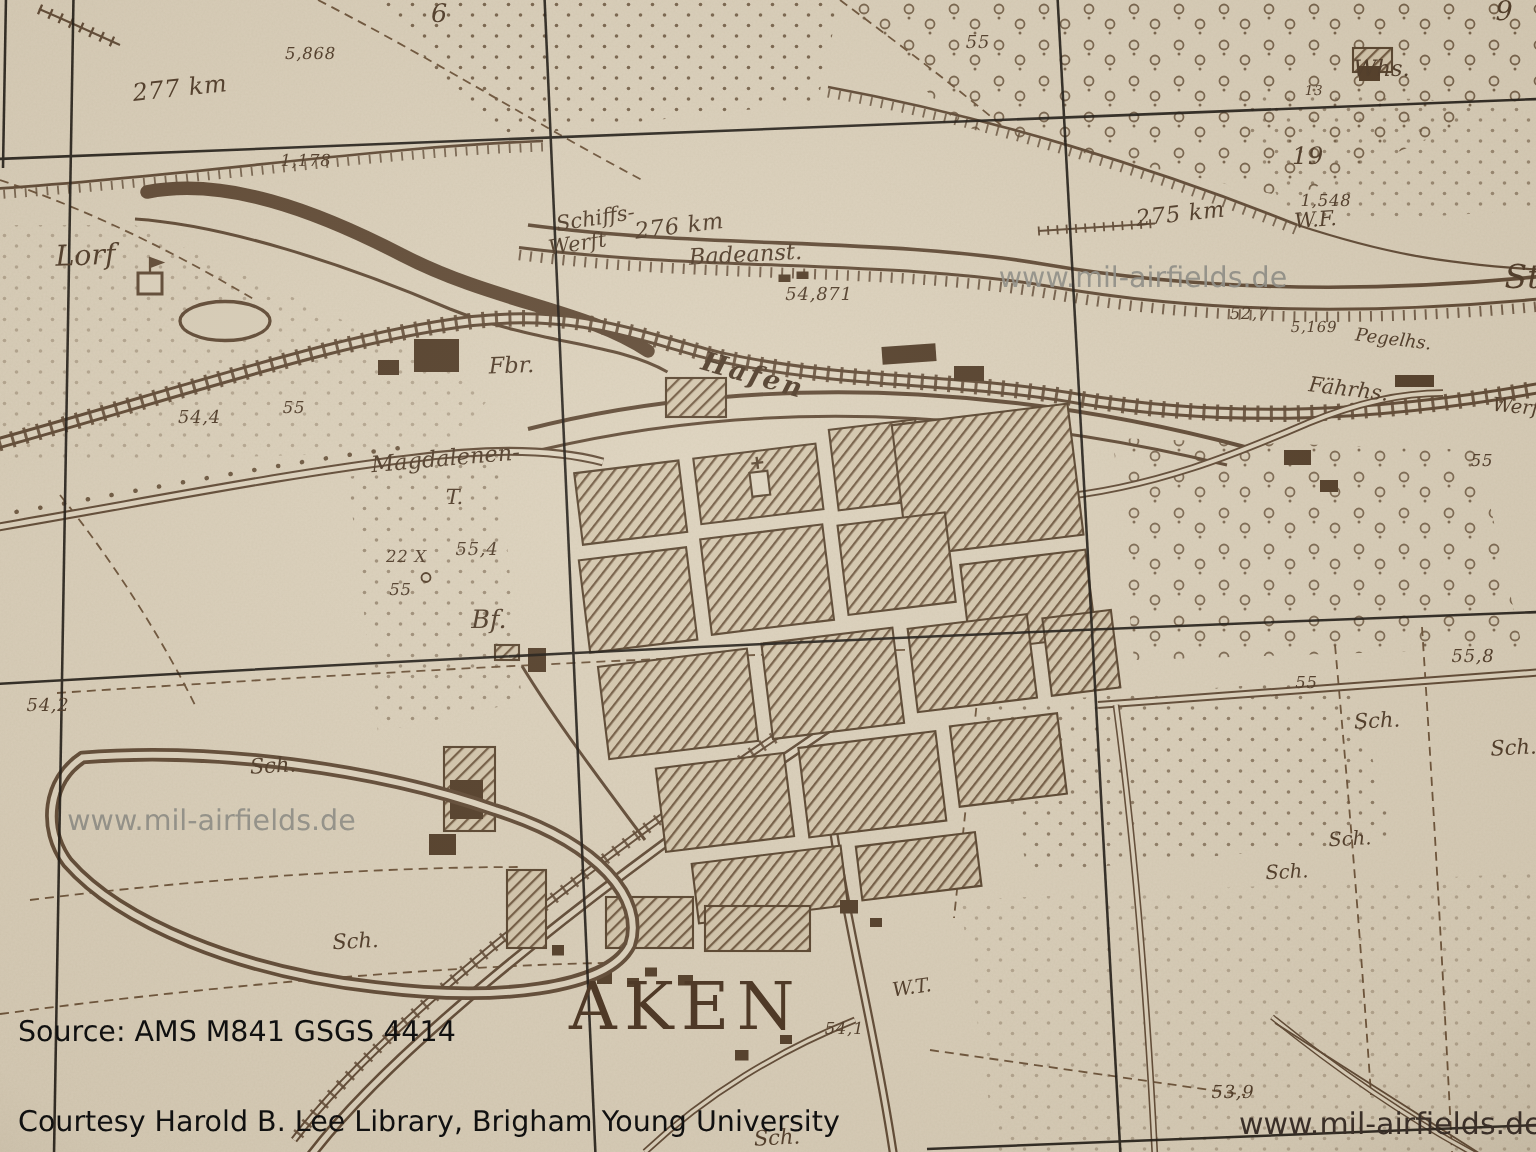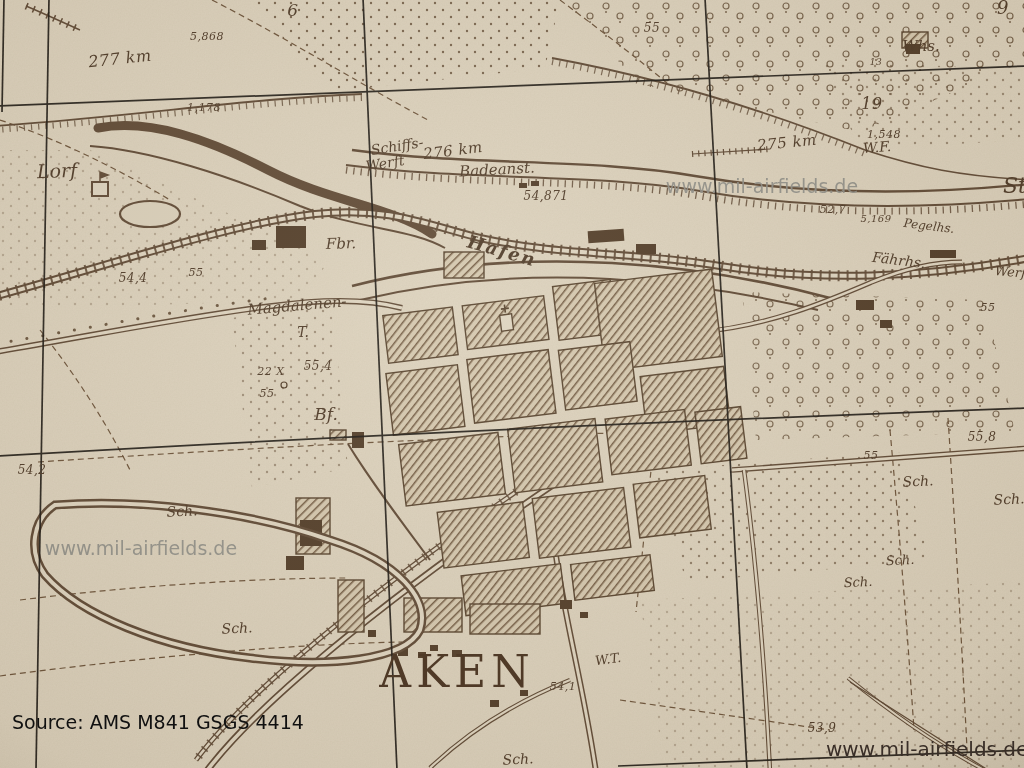--- a/index.html
+++ b/index.html
@@ -257,16 +257,17 @@
       <span class="map-label num" style="left: 871px; top: 455px; font-size: 11px; transform: translate(-50%, -50%) rotate(0deg);">55</span>
       <span class="map-label num" style="left: 988px; top: 307px; font-size: 11px; transform: translate(-50%, -50%) rotate(0deg);">55</span>
       <span class="map-label num" style="left: 563px; top: 686px; font-size: 11px; transform: translate(-50%, -50%) rotate(0deg);">54,1</span>
       <span class="map-label num" style="left: 822px; top: 728px; font-size: 12px; transform: translate(-50%, -50%) rotate(0deg);">53,9</span>
       <span class="watermark" style="left: 762px; top: 186px; font-size: 19px; transform: translate(-50%, -50%);">www.mil-airfields.de</span>
       <span class="watermark" style="left: 141px; top: 548px; font-size: 19px; transform: translate(-50%, -50%);">www.mil-airfields.de</span>
     </div>
 
 <div class="vignette"></div>
 
-<div class="caption" id="caption-source" style="left:12px;top:711px;text-align:right;">Source: AMS M841 GSGS 4414</div>
+<div class="caption" id="caption-source" style="left:12px;top:677px;text-align:right;">Source: AMS M841 GSGS 4414</div>
+<div class="caption" id="caption-courtesy" style="left:12px;top:737px;">Courtesy Harold B. Lee Library, Brigham Young University</div>
 <div class="caption" id="caption-website" style="left:826px;top:737px;font-size:20px;">www.mil-airfields.de</div>
 
 </div>
 
 </body></html>

